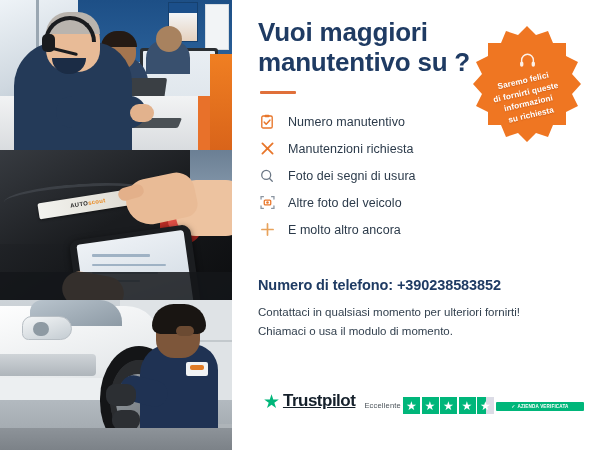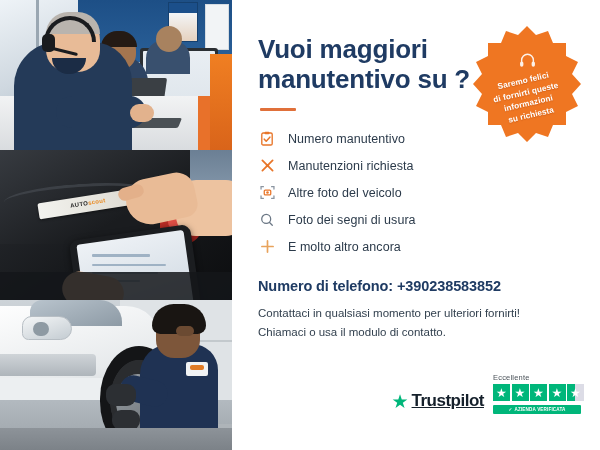--- a/index.html
+++ b/index.html
@@ -116,51 +116,51 @@
   .p3 .cap { position:absolute; left:176px; top:26px; width:18px; height:10px; background:#6b4a32; border-radius:6px;}
   .p3 .arm { position:absolute; left:120px; top:78px; width:48px; height:26px; background:#1f3253; border-radius:13px; transform:rotate(14deg);}
   .p3 .glove { position:absolute; left:106px; top:84px; width:30px; height:22px; background:#2c2f33; border-radius:9px;}
   .p3 .glove2 { position:absolute; left:112px; top:110px; width:28px; height:20px; background:#2c2f33; border-radius:9px;}
   .p3 .patch { position:absolute; left:186px; top:62px; width:22px; height:14px; background:#f1f3f4; border-radius:2px;}
   .p3 .patch i { display:block; margin:3px auto 0; width:14px; height:5px; background:#e07b25; border-radius:2px;}
   .p3 .bench { position:absolute; left:120px; top:124px; width:112px; height:26px; background:#aeb4b9;}
   .p3 .floor { position:absolute; left:0; bottom:0; width:232px; height:22px; background:linear-gradient(180deg,#8d9399,#7c8288);}
 
   
-  .content { position:relative; flex:1 1 auto; height:450px; background:#ffffff; padding: 34px 24px 0 26px; }
+  .content { position:relative; flex:1 1 auto; height:450px; background:#ffffff; padding: 17px 24px 0 26px; }
 
   .title { font-size: 26px; line-height: 1.16; font-weight: bold; color:#1f3b63; letter-spacing:-0.2px; }
   .title .l2 { display:block; }
 
   .divider { width:36px; height:3px; background:#e0703a; margin:14px 0 14px 2px; border-radius:1px; }
 
   .list { list-style:none; }
   .list li { display:flex; align-items:center; gap:12px; height:27px; }
   .list .ico { width:18px; height:18px; flex:0 0 18px; display:flex; align-items:center; justify-content:center; color:#e8762a; }
   .list .txt { font-size:12.5px; color:#2b3a4a; letter-spacing:.05px; }
 
-  .phone { margin-top:18px; font-size:14.5px; font-weight:bold; color:#1f3b63; letter-spacing:-0.1px;}
+  .phone { margin-top:34px; font-size:14.5px; font-weight:bold; color:#1f3b63; letter-spacing:-0.1px;}
   .sub { margin-top:10px; font-size:11.5px; line-height:1.62; color:#33414f; }
 
   
   .badge { position:absolute; right:14px; top:24px; width:118px; height:118px; }
   .badge svg.blob { position:absolute; inset:0; width:118px; height:118px; }
   .badge .bcontent { position:absolute; inset:0; display:flex; flex-direction:column;
                      align-items:center; justify-content:center; padding-top:6px; }
   .badge .bhead { color:#ffffff; opacity:.9; margin-bottom:1px; }
   .badge .btext { transform: rotate(-13deg); text-align:center; color:#fff;
                   font-size:8.2px; font-weight:bold; line-height:1.42; letter-spacing:.1px;
                   text-shadow:0 1px 1px rgba(160,60,10,.35); }
 
   
   .tp { position:absolute; right:16px; bottom:36px; display:flex; align-items:flex-end; gap:9px; }
   .tp-logo { display:flex; align-items:center; gap:3px; padding-bottom:3px; }
   .tp-logo .star { color:#00b67a; font-size:19px; line-height:1; }
   .tp-logo .name { font-size:17px; font-weight:bold; color:#15202b; letter-spacing:-0.5px;text-decoration:underline; }
-  .tp-right { display:flex; flex-direction:column; align-items:flex-start; gap:2px; }
+  .tp-right { display:flex; flex-direction:row; align-items:center; gap:2px; }
   .tp-rating { font-size:7.5px; color:#4a5259; letter-spacing:.2px; }
   .tp-stars { display:flex; gap:1.5px; }
   .tp-stars .s { width:17px; height:17px; background:#00b67a; display:flex; align-items:center; justify-content:center; }
   .tp-stars .s.half { background:linear-gradient(90deg,#00b67a 50%,#dcdce6 50%); }
   .tp-stars .s span { color:#fff; font-size:12px; line-height:1; }
   .tp-verified { margin-top:2px; display:flex; align-items:center; gap:2px;
                  background:#00b67a; color:#fff; font-size:4.6px; font-weight:bold;
                  padding:2px 5px; border-radius:1px; letter-spacing:.15px; width:88px; justify-content:center;}
 </style>
 </head>
@@ -284,62 +284,62 @@
               <line x1="16" y1="4" x2="4" y2="16"></line>
             </g>
             <circle cx="10" cy="10" r="1.9" fill="#e8762a"></circle>
           </svg>
         </span>
         <span class="txt">Manutenzioni richiesta</span>
       </li>
 
       <li>
         <span class="ico">
+          <svg viewBox="0 0 20 20" width="16" height="16" aria-hidden="true">
+            <circle cx="9" cy="8.6" r="5.6" fill="none" stroke="#6b7785" stroke-width="1.6"></circle>
+            <line x1="12.9" y1="12.9" x2="16.6" y2="16.6" stroke="#6b7785" stroke-width="1.6" stroke-linecap="round"></line>
+          </svg>
+        </span>
+        <span class="txt">Foto dei segni di usura</span>
+      </li>
+
+      <li>
+        <span class="ico">
           <svg viewBox="0 0 20 20" width="17" height="17" aria-hidden="true">
             <g stroke="#8b95a1" stroke-width="1.5" fill="none" stroke-linecap="round">
               <path d="M2.4 6V3.2h2.8M14.8 3.2h2.8V6M17.6 14v2.8h-2.8M5.2 16.8H2.4V14"></path>
             </g>
             <rect x="6.2" y="7.2" width="7.6" height="5.6" rx="1.1" fill="none" stroke="#e8762a" stroke-width="1.5"></rect>
             <circle cx="10" cy="10" r="1.5" fill="#e8762a"></circle>
           </svg>
         </span>
         <span class="txt">Altre foto del veicolo</span>
       </li>
 
       <li>
         <span class="ico">
-          <svg viewBox="0 0 20 20" width="16" height="16" aria-hidden="true">
-            <circle cx="9" cy="8.6" r="5.6" fill="none" stroke="#6b7785" stroke-width="1.6"></circle>
-            <line x1="12.9" y1="12.9" x2="16.6" y2="16.6" stroke="#6b7785" stroke-width="1.6" stroke-linecap="round"></line>
-          </svg>
-        </span>
-        <span class="txt">Foto dei segni di usura</span>
-      </li>
-
-      <li>
-        <span class="ico">
           <svg viewBox="0 0 20 20" width="17" height="17" aria-hidden="true">
             <g stroke="#e8a35c" stroke-width="2" stroke-linecap="round">
               <line x1="10" y1="3.4" x2="10" y2="16.6"></line>
               <line x1="3.4" y1="10" x2="16.6" y2="10"></line>
             </g>
           </svg>
         </span>
         <span class="txt">E molto altro ancora</span>
       </li>
 
     </ul>
 
     <div class="phone">
       <span>Numero di telefono: </span><span>+390238583852</span>
     </div>
 
     <div class="sub">
       <div>Contattaci in qualsiasi momento per ulteriori fornirti!</div>
-      <div>Chiamaci o usa il modulo di contatto.</div>
+      <div>Chiamaci o usa il modulo di momento.</div>
     </div>
 
     <div class="badge">
       <svg class="blob" viewBox="0 0 118 118" aria-hidden="true">
         <path d="M59 2
                  L68 11 L80 7 L85 19 L98 19 L98 32 L110 38 L104 50 L113 60
                  L104 70 L110 82 L98 88 L98 101 L85 101 L80 113 L68 109 L59 118
                  L50 109 L38 113 L33 101 L20 101 L20 88 L8 82 L14 70 L5 60
                  L14 50 L8 38 L20 32 L20 19 L33 19 L38 7 L50 11 Z" fill="#ef7622"></path>
       </svg>

